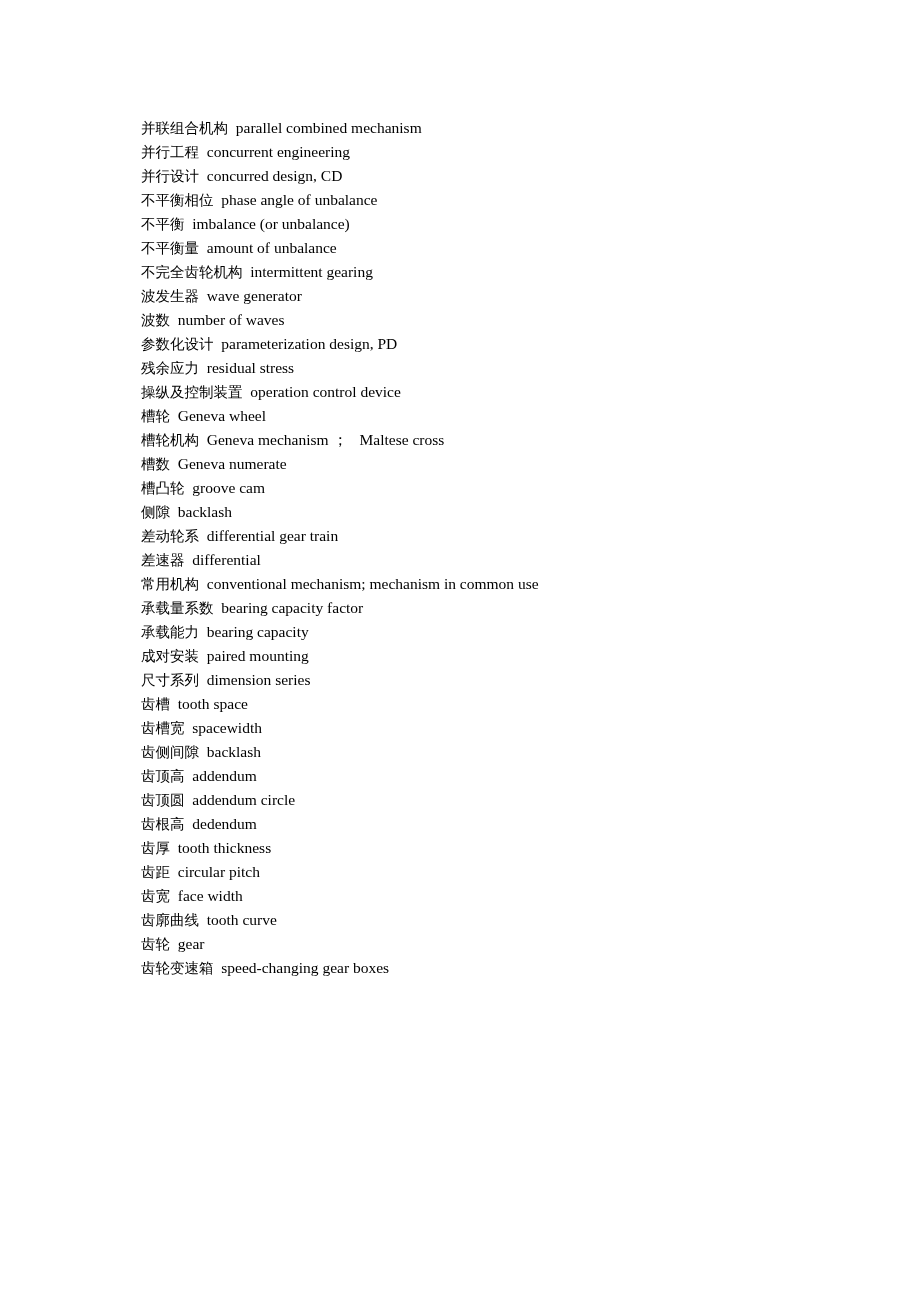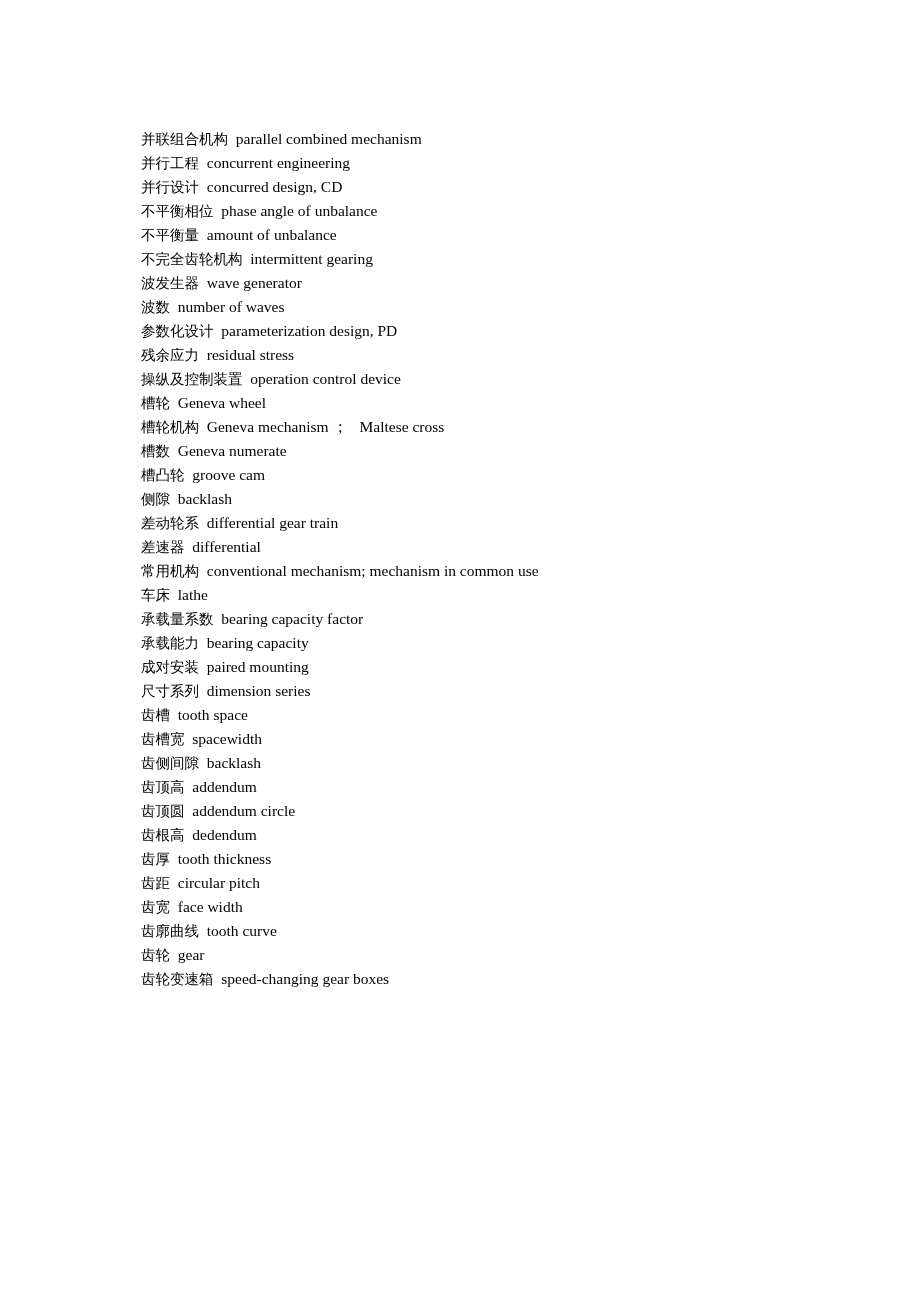--- a/index.html
+++ b/index.html
@@ -15,21 +15,21 @@
     overflow: hidden;
     font-family: "Liberation Serif", "DejaVu Serif", serif;
     color: #000000;
     -webkit-font-smoothing: antialiased;
   }
 
   
   #glossary {
     position: absolute;
     left: 141px;
-    top: 127px;
+    top: 116px;
     width: 700px;
   }
 
   .entry {
     height: 24px;
     line-height: 24px;
     font-size: 15.5px;
     white-space: pre;
     color: #000000;
     letter-spacing: 0;
@@ -46,36 +46,36 @@
   }
 </style>
 </head>
 <body>
 
 <div id="glossary">
     <div class="entry"><span class="term">并联组合机构</span><span>  </span><span class="gloss">parallel combined mechanism</span></div>
     <div class="entry"><span class="term">并行工程</span><span>  </span><span class="gloss">concurrent engineering</span></div>
     <div class="entry"><span class="term">并行设计</span><span>  </span><span class="gloss">concurred design, CD</span></div>
     <div class="entry"><span class="term">不平衡相位</span><span>  </span><span class="gloss">phase angle of unbalance</span></div>
+    <div class="entry"><span class="term">不平衡</span><span>  </span><span class="gloss">imbalance (or unbalance)</span></div>
     <div class="entry"><span class="term">不平衡量</span><span>  </span><span class="gloss">amount of unbalance</span></div>
     <div class="entry"><span class="term">不完全齿轮机构</span><span>  </span><span class="gloss">intermittent gearing</span></div>
     <div class="entry"><span class="term">波发生器</span><span>  </span><span class="gloss">wave generator</span></div>
     <div class="entry"><span class="term">波数</span><span>  </span><span class="gloss">number of waves</span></div>
     <div class="entry"><span class="term">参数化设计</span><span>  </span><span class="gloss">parameterization design, PD</span></div>
     <div class="entry"><span class="term">残余应力</span><span>  </span><span class="gloss">residual stress</span></div>
     <div class="entry"><span class="term">操纵及控制装置</span><span>  </span><span class="gloss">operation control device</span></div>
     <div class="entry"><span class="term">槽轮</span><span>  </span><span class="gloss">Geneva wheel</span></div>
     <div class="entry"><span class="term">槽轮机构</span><span>  </span><span class="gloss">Geneva mechanism ；   Maltese cross</span></div>
     <div class="entry"><span class="term">槽数</span><span>  </span><span class="gloss">Geneva numerate</span></div>
     <div class="entry"><span class="term">槽凸轮</span><span>  </span><span class="gloss">groove cam</span></div>
     <div class="entry"><span class="term">侧隙</span><span>  </span><span class="gloss">backlash</span></div>
     <div class="entry"><span class="term">差动轮系</span><span>  </span><span class="gloss">differential gear train</span></div>
     <div class="entry"><span class="term">差速器</span><span>  </span><span class="gloss">differential</span></div>
     <div class="entry"><span class="term">常用机构</span><span>  </span><span class="gloss">conventional mechanism; mechanism in common use</span></div>
-    <div class="entry"><span class="term">车床</span><span>  </span><span class="gloss">lathe</span></div>
     <div class="entry"><span class="term">承载量系数</span><span>  </span><span class="gloss">bearing capacity factor</span></div>
     <div class="entry"><span class="term">承载能力</span><span>  </span><span class="gloss">bearing capacity</span></div>
     <div class="entry"><span class="term">成对安装</span><span>  </span><span class="gloss">paired mounting</span></div>
     <div class="entry"><span class="term">尺寸系列</span><span>  </span><span class="gloss">dimension series</span></div>
     <div class="entry"><span class="term">齿槽</span><span>  </span><span class="gloss">tooth space</span></div>
     <div class="entry"><span class="term">齿槽宽</span><span>  </span><span class="gloss">spacewidth</span></div>
     <div class="entry"><span class="term">齿侧间隙</span><span>  </span><span class="gloss">backlash</span></div>
     <div class="entry"><span class="term">齿顶高</span><span>  </span><span class="gloss">addendum</span></div>
     <div class="entry"><span class="term">齿顶圆</span><span>  </span><span class="gloss">addendum circle</span></div>
     <div class="entry"><span class="term">齿根高</span><span>  </span><span class="gloss">dedendum</span></div>

